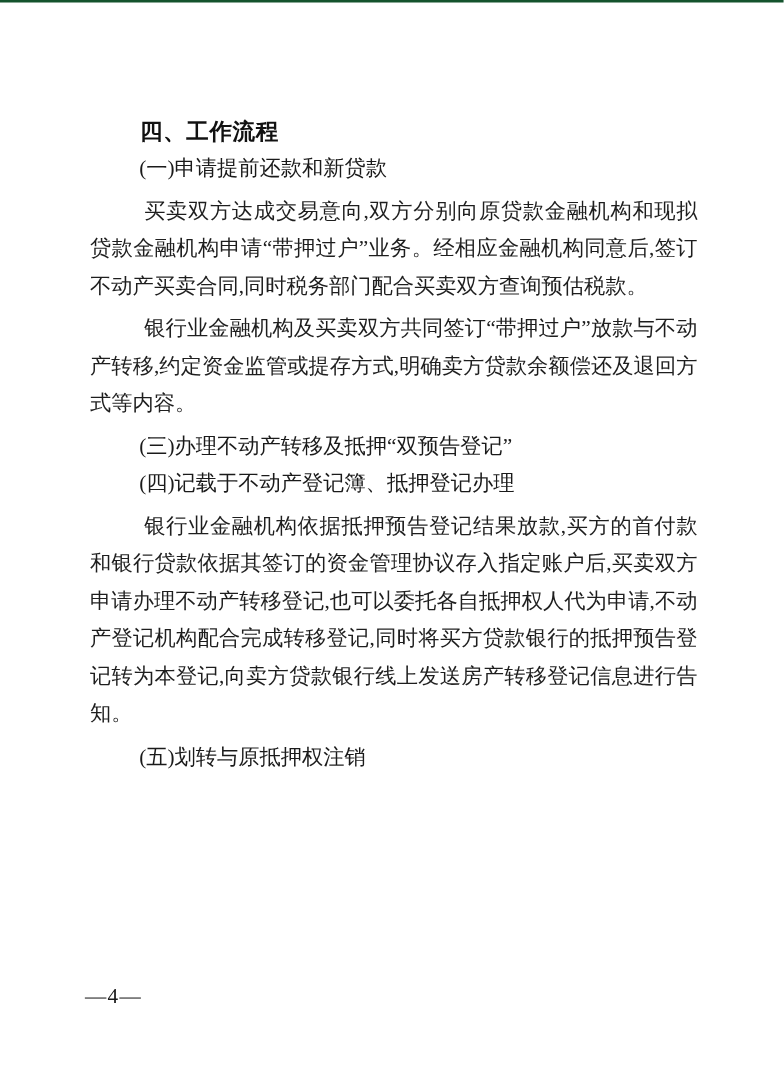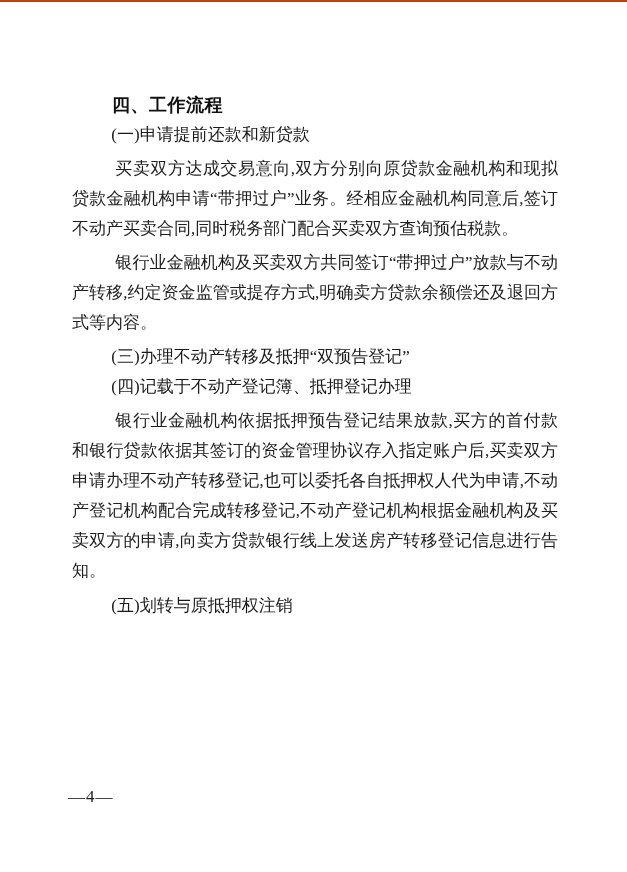--- a/index.html
+++ b/index.html
@@ -6,21 +6,21 @@
     margin: 0;
     padding: 0;
     background: #ffffff;
   }
   .page {
     position: relative;
     width: 627px;
     height: 872px;
     background: #ffffff;
     box-sizing: border-box;
-    border-top: 2px solid #c2410c;
+    border-top: 2px solid #14532d;
     overflow: hidden;
     color: #1e1e1e;
     font-family: "Liberation Serif", "DejaVu Serif", serif;
   }
   .content {
     position: absolute;
     left: 68px;
     top: 88px;
     width: 494px;
     font-size: 17px;
@@ -79,21 +79,21 @@
     <div>
       <p class="para">银行业金融机构及买卖双方共同签订“带押过户”放款与不动产转移,约定资金监管或提存方式,明确卖方贷款余额偿还及退回方式等内容。</p>
     </div>
 
     <div>
       <h2 class="sec-title">(三)办理不动产转移及抵押“双预告登记”</h2>
     </div>
 
     <div>
       <h2 class="sec-title">(四)记载于不动产登记簿、抵押登记办理</h2>
-      <p class="para">银行业金融机构依据抵押预告登记结果放款,买方的首付款和银行贷款依据其签订的资金管理协议存入指定账户后,买卖双方申请办理不动产转移登记,也可以委托各自抵押权人代为申请,不动产登记机构配合完成转移登记,不动产登记机构根据金融机构及买卖双方的申请,向卖方贷款银行线上发送房产转移登记信息进行告知。</p>
+      <p class="para">银行业金融机构依据抵押预告登记结果放款,买方的首付款和银行贷款依据其签订的资金管理协议存入指定账户后,买卖双方申请办理不动产转移登记,也可以委托各自抵押权人代为申请,不动产登记机构配合完成转移登记,同时将买方贷款银行的抵押预告登记转为本登记,向卖方贷款银行线上发送房产转移登记信息进行告知。</p>
     </div>
 
     <div>
       <h2 class="sec-title spaced">(五)划转与原抵押权注销</h2>
     </div>
 
   </div>
 
   <div class="page-number">—4—</div>
 </div>

